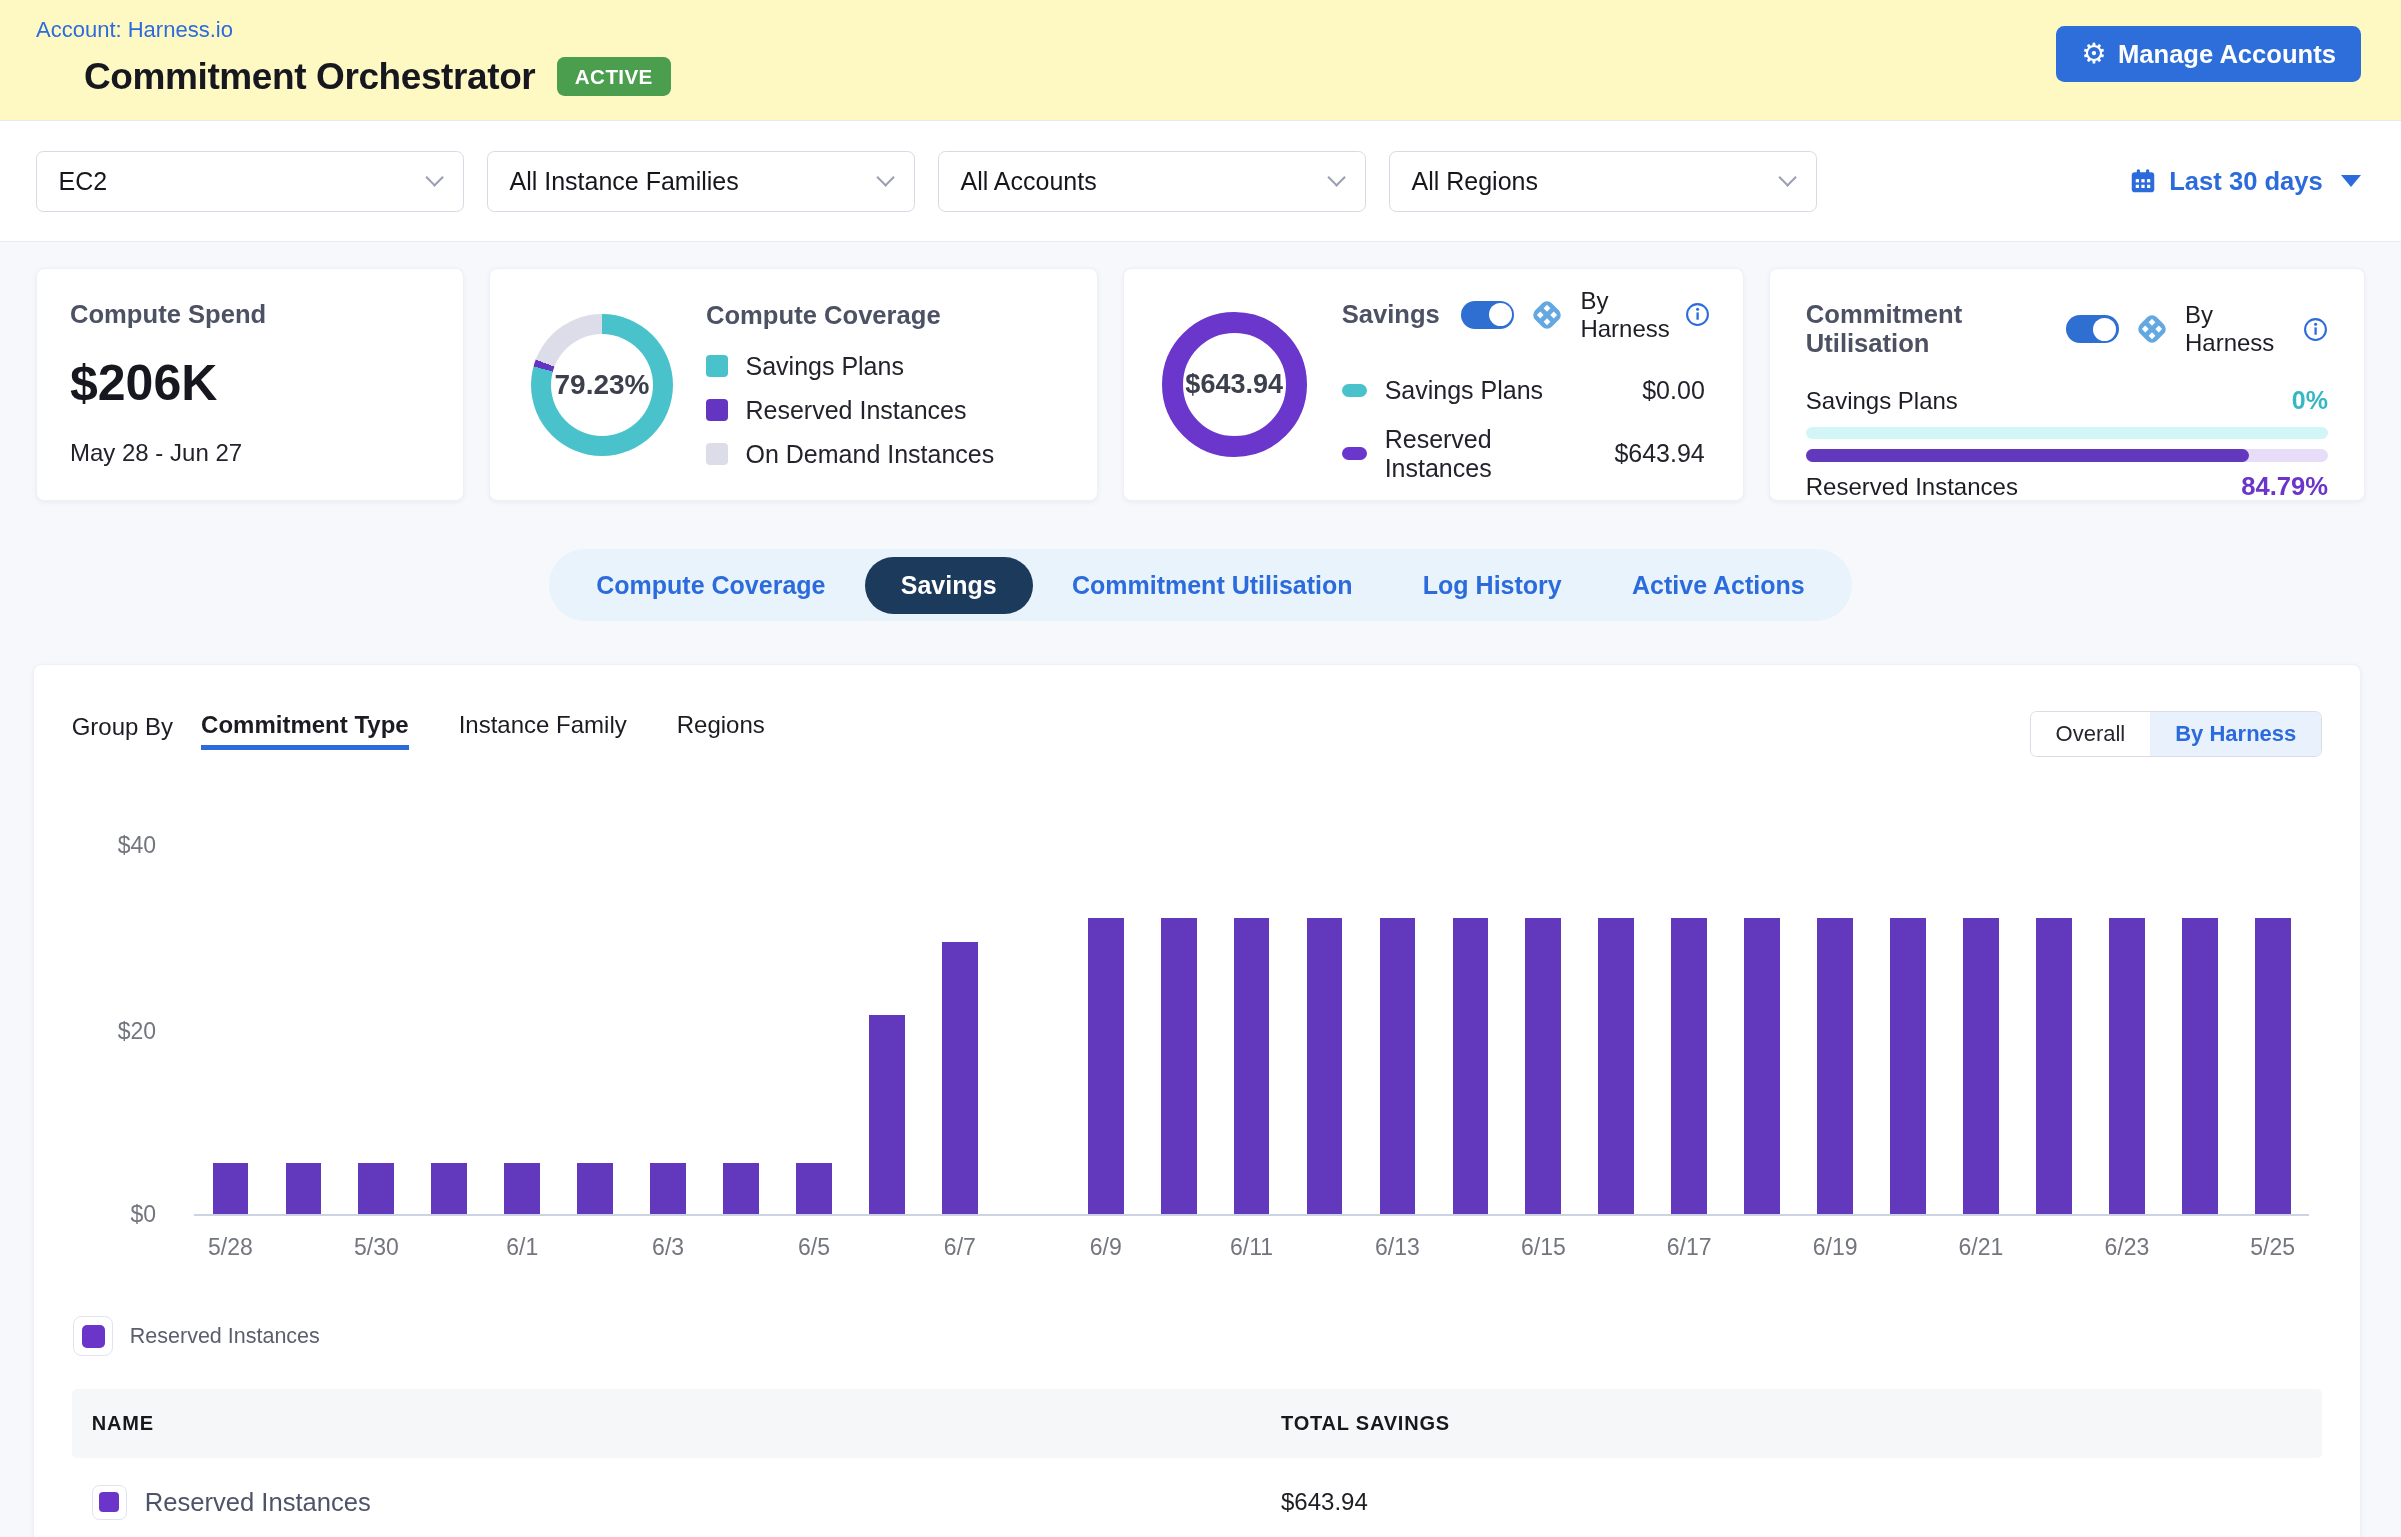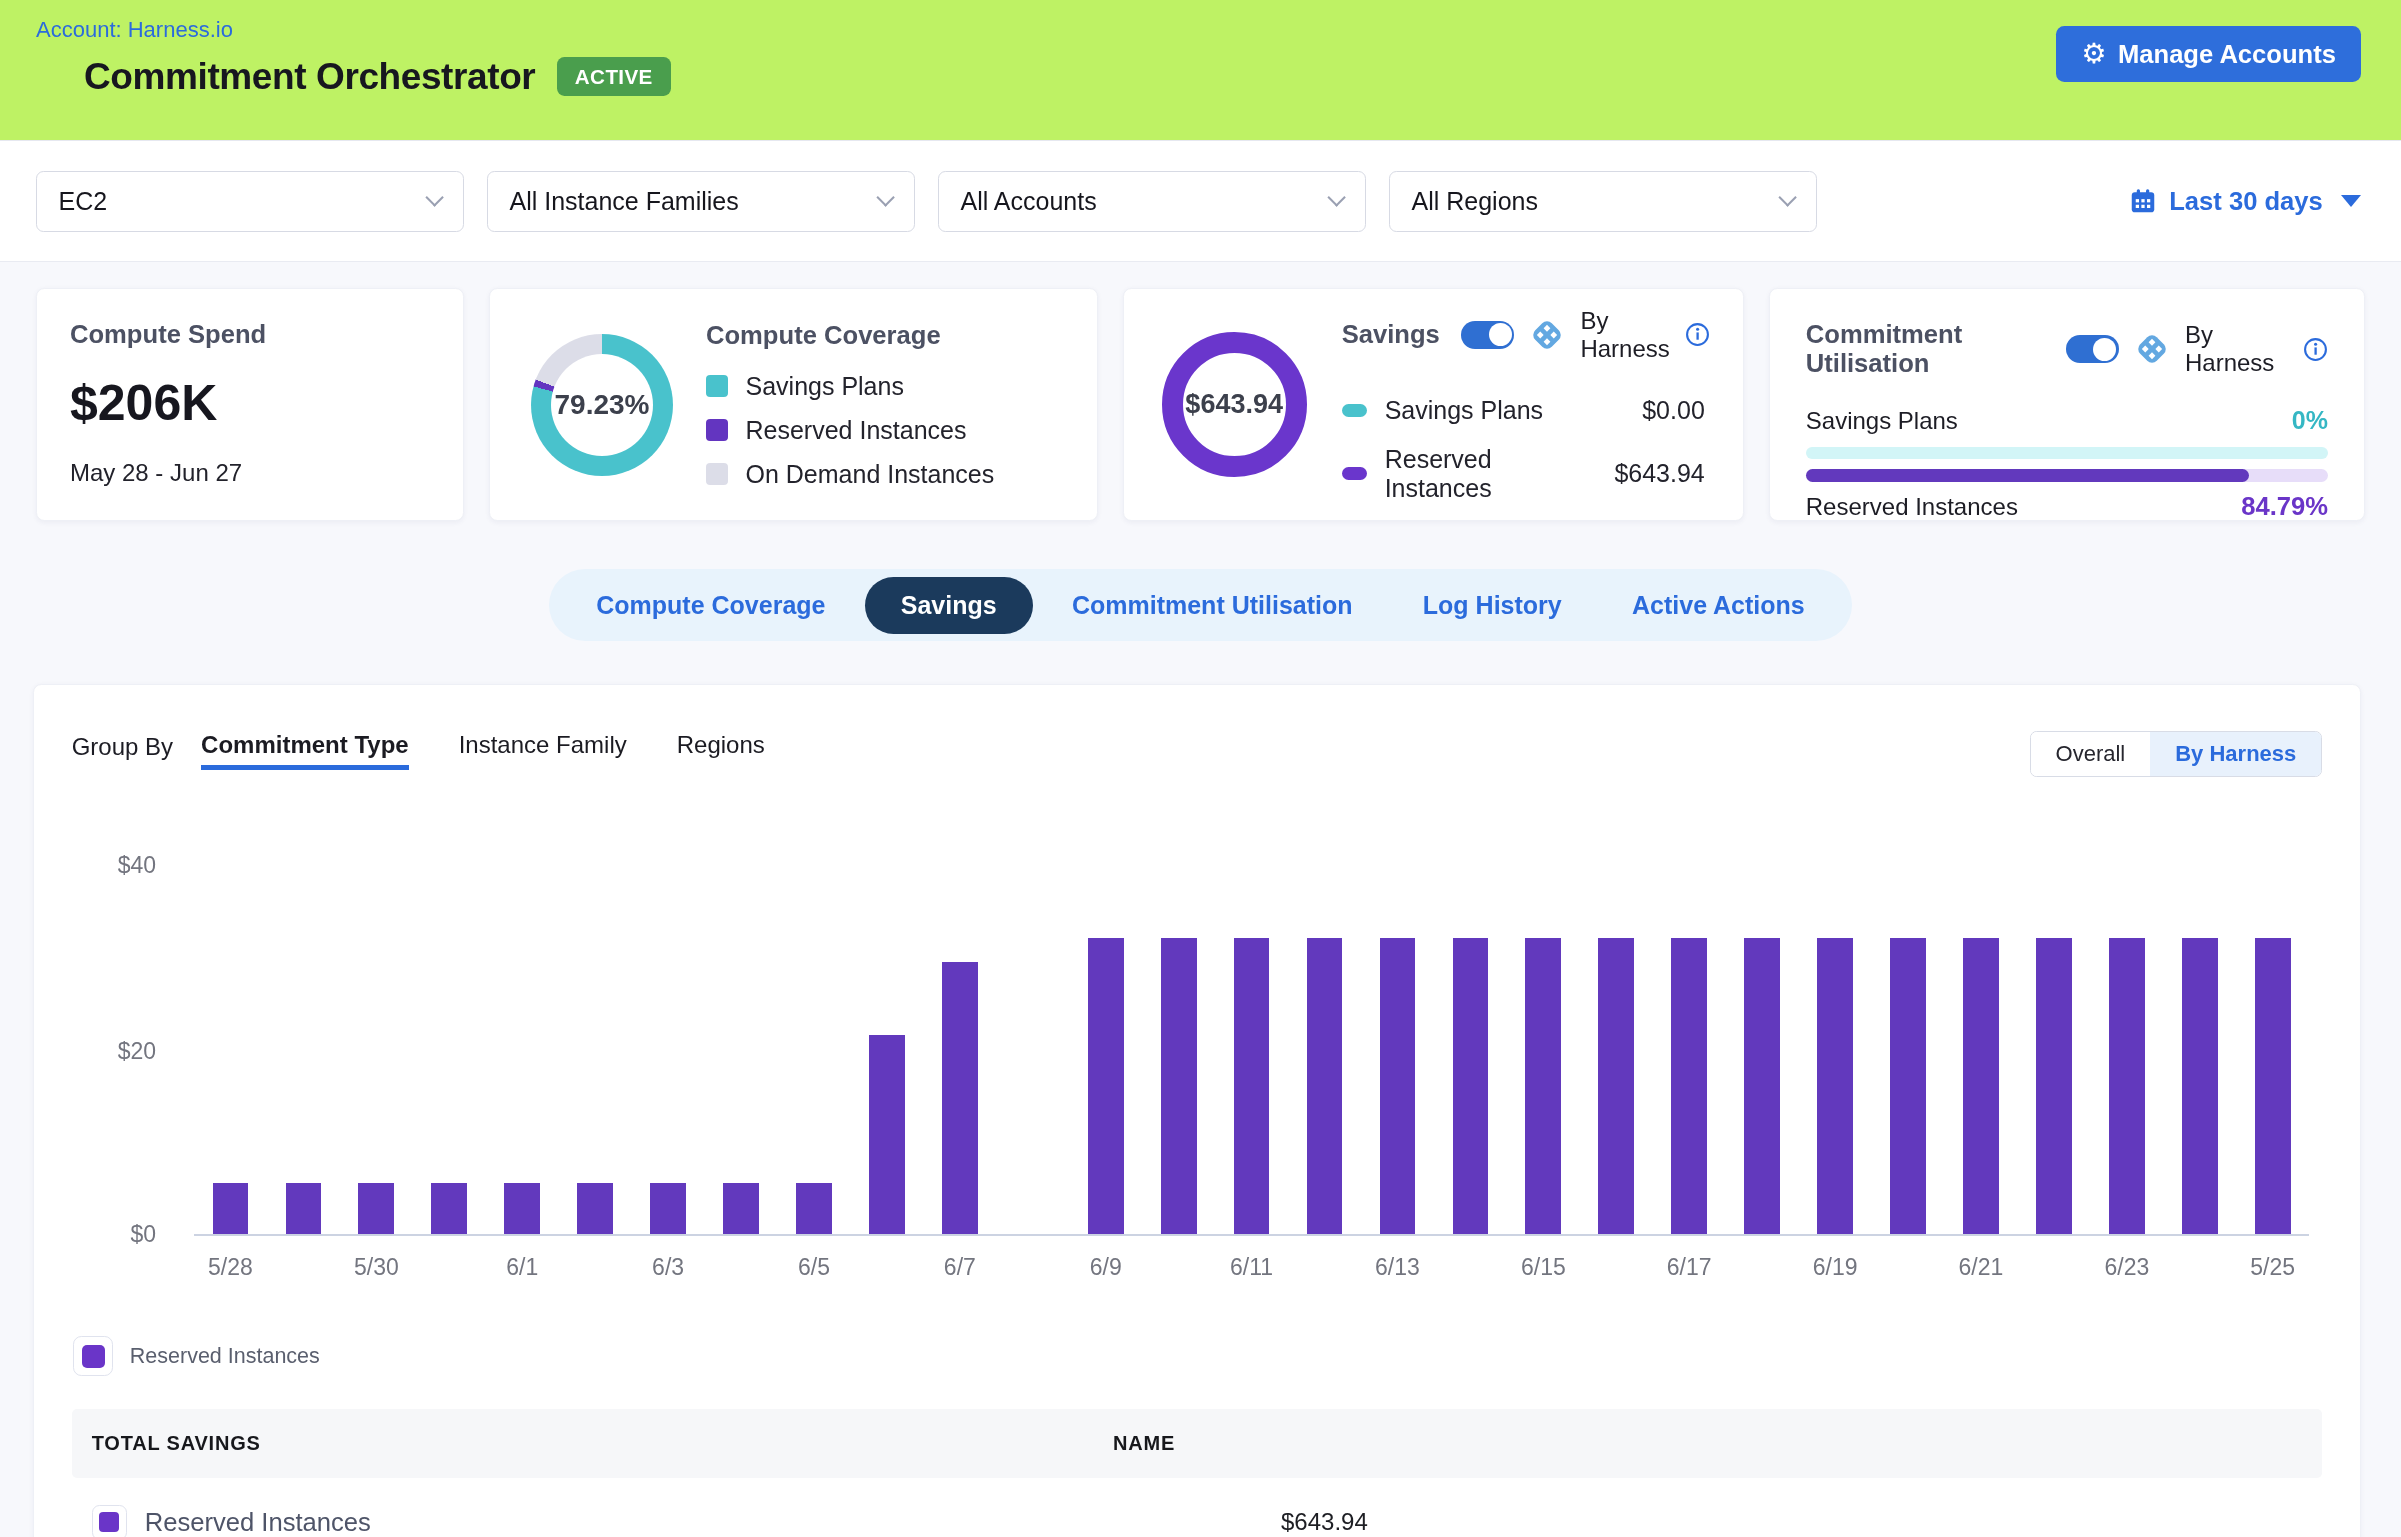--- a/index.html
+++ b/index.html
@@ -7,22 +7,22 @@
   body {
     font-family: "Liberation Sans", "DejaVu Sans", sans-serif;
     background: #f7f8fc;
     color: #1b1b24;
     min-height: 1538px;
     position: relative;
   }
 
   
   .app-header {
-    background: #bef264;
-    height: 141px;
+    background: #fef9c3;
+    height: 121px;
     padding: 16.5px 40px 0 36px;
     border-bottom: 1.7px solid #e6e8f0;
     position: relative;
   }
   .account-link { color: #2b6bdc; font-size: 22px; cursor: pointer; }
   .title-row { display: flex; align-items: center; gap: 21.5px; margin-top: 13.2px; margin-left: 48px; }
   .page-title { font-size: 37px; font-weight: 700; color: #17171f; letter-spacing: -0.4px; }
   .status-badge {
     background: #4a9e4d; color: #fff; font-size: 20.6px; font-weight: 700;
     padding: 7.4px 18px; border-radius: 7.4px; letter-spacing: 0.4px;
@@ -494,22 +494,22 @@
 
   <div class="chart-legend">
     <span class="swatch-chip">
         <span class="inner"></span>
       </span>
     <span class="txt">Reserved Instances</span>
   </div>
 
   <div class="savings-table">
     <div class="thead">
+      <span class="th col1">NAME</span>
       <span class="th col2">TOTAL SAVINGS</span>
-      <span class="th col1">NAME</span>
     </div>
     <div class="trow">
       <div class="col1 row-name">
         <span class="swatch-chip">
             <span class="inner"></span>
           </span>
         <span>Reserved Instances</span>
       </div>
       <div class="col2 row-val">$643.94</div>
     </div>

